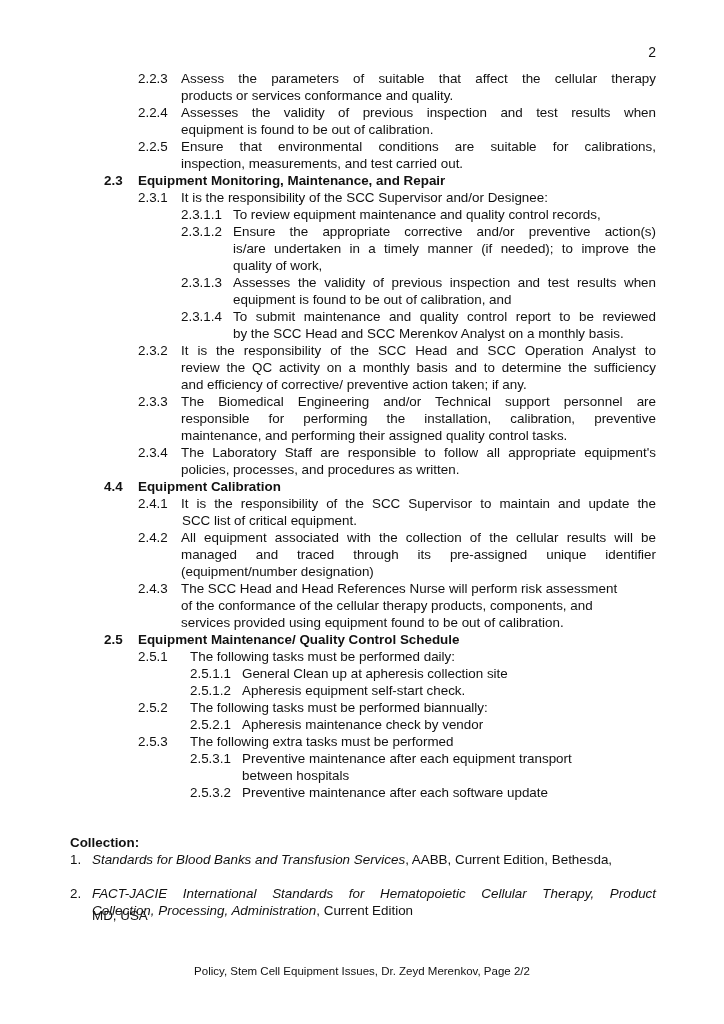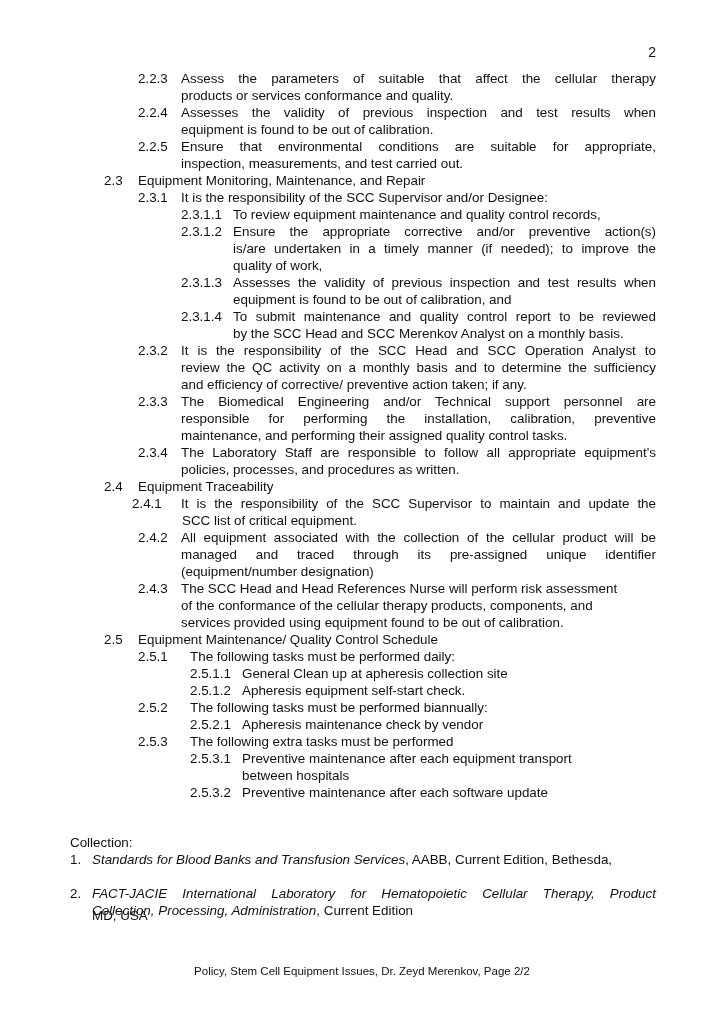--- a/index.html
+++ b/index.html
@@ -2,21 +2,21 @@
 <html><head>
 <meta charset="utf-8">
 <style>
   html, body { margin: 0; padding: 0; background: #ffffff; }
   body { width: 724px; height: 1024px; position: relative; overflow: hidden;
          font-family: "Liberation Sans", sans-serif; color: #111; font-size: 13.4px; }
   .page-num { position: absolute; right: 68px; top: 44px; font-size: 14px; }
   .line { position: absolute; white-space: nowrap; line-height: 17px; }
   .just { text-align: justify; text-align-last: justify; white-space: normal; }
   .num { position: absolute; white-space: nowrap; }
-  .bold { font-weight: normal; }
+  .bold { font-weight: bold; }
   .ital { font-style: italic; }
   .footer { position: absolute; top: 965px; left: 0; width: 724px; text-align: center; font-size: 11.5px; }
 </style>
 </head>
 <body>
 
 <div class="page-num">2</div>
 
 <div>
   <span class="num line" style="left:138px;top:70px">2.2.3</span>
@@ -25,21 +25,21 @@
 </div>
 
 <div>
   <span class="num line" style="left:138px;top:104px">2.2.4</span>
   <div class="line just" style="left:181px;top:104px;width:475px">Assesses the validity of previous inspection and test results when</div>
   <div class="line" style="left:181px;top:121px">equipment is found to be out of calibration.</div>
 </div>
 
 <div>
   <span class="num line" style="left:138px;top:138px">2.2.5</span>
-  <div class="line just" style="left:181px;top:138px;width:475px">Ensure that environmental conditions are suitable for appropriate,</div>
+  <div class="line just" style="left:181px;top:138px;width:475px">Ensure that environmental conditions are suitable for calibrations,</div>
   <div class="line" style="left:181px;top:155px">inspection, measurements, and test carried out.</div>
 </div>
 
 <div>
   <span class="num line bold" style="left:104px;top:172px">2.3</span>
   <span class="line bold" style="left:138px;top:172px">Equipment Monitoring, Maintenance, and Repair</span>
 </div>
 <div>
   <span class="num line" style="left:138px;top:189px">2.3.1</span>
   <div class="line" style="left:181px;top:189px">It is the responsibility of the SCC Supervisor and/or Designee:</div>
@@ -76,31 +76,31 @@
   <div class="line just" style="left:181px;top:410px;width:475px">responsible for performing the installation, calibration, preventive</div>
   <div class="line" style="left:181px;top:427px">maintenance, and performing their assigned quality control tasks.</div>
 </div>
 <div>
   <span class="num line" style="left:138px;top:444px">2.3.4</span>
   <div class="line just" style="left:181px;top:444px;width:475px">The Laboratory Staff are responsible to follow all appropriate equipment's</div>
   <div class="line" style="left:181px;top:461px">policies, processes, and procedures as written.</div>
 </div>
 
 <div>
-  <span class="num line bold" style="left:104px;top:478px">2.4</span>
-  <span class="line bold" style="left:138px;top:478px">Equipment Traceability</span>
+  <span class="num line bold" style="left:104px;top:478px">4.4</span>
+  <span class="line bold" style="left:138px;top:478px">Equipment Calibration</span>
 </div>
 <div>
-  <span class="num line" style="left:132px;top:495px">2.4.1</span>
+  <span class="num line" style="left:138px;top:495px">2.4.1</span>
   <div class="line just" style="left:181px;top:495px;width:475px">It is the responsibility of the SCC Supervisor to maintain and update the</div>
   <div class="line" style="left:182px;top:512px">SCC list of critical equipment.</div>
 </div>
 <div>
   <span class="num line" style="left:138px;top:529px">2.4.2</span>
-  <div class="line just" style="left:181px;top:529px;width:475px">All equipment associated with the collection of the cellular product will be</div>
+  <div class="line just" style="left:181px;top:529px;width:475px">All equipment associated with the collection of the cellular results will be</div>
   <div class="line just" style="left:181px;top:546px;width:475px">managed and traced through its pre-assigned unique identifier</div>
   <div class="line" style="left:181px;top:563px">(equipment/number designation)</div>
 </div>
 <div>
   <span class="num line" style="left:138px;top:580px">2.4.3</span>
   <div class="line" style="left:181px;top:580px">The SCC Head and Head References Nurse will perform risk assessment</div>
   <div class="line" style="left:181px;top:597px">of the conformance of the cellular therapy products, components, and</div>
   <div class="line" style="left:181px;top:614px">services provided using equipment found to be out of calibration.</div>
 </div>
 
@@ -143,17 +143,17 @@
 </div>
 
 <div class="line bold" style="left:70px;top:834px">Collection:</div>
 <div>
   <span class="num line" style="left:70px;top:851px">1.</span>
   <div class="line" style="left:92px;top:851px"><span class="ital">Standards for Blood Banks and Transfusion Services</span><span>, AABB, Current Edition, Bethesda,</span></div>
   <div class="line" style="left:92px;top:907px">MD, USA</div>
 </div>
 <div>
   <span class="num line" style="left:70px;top:885px">2.</span>
-  <div class="line just ital" style="left:92px;top:885px;width:564px">FACT-JACIE International Laboratory for Hematopoietic Cellular Therapy, Product</div>
+  <div class="line just ital" style="left:92px;top:885px;width:564px">FACT-JACIE International Standards for Hematopoietic Cellular Therapy, Product</div>
   <div class="line" style="left:92px;top:902px"><span class="ital">Collection, Processing, Administration</span><span>, Current Edition</span></div>
 </div>
 
 <div class="footer">Policy, Stem Cell Equipment Issues, Dr. Zeyd Merenkov, Page 2/2</div>
 
 </body></html>

